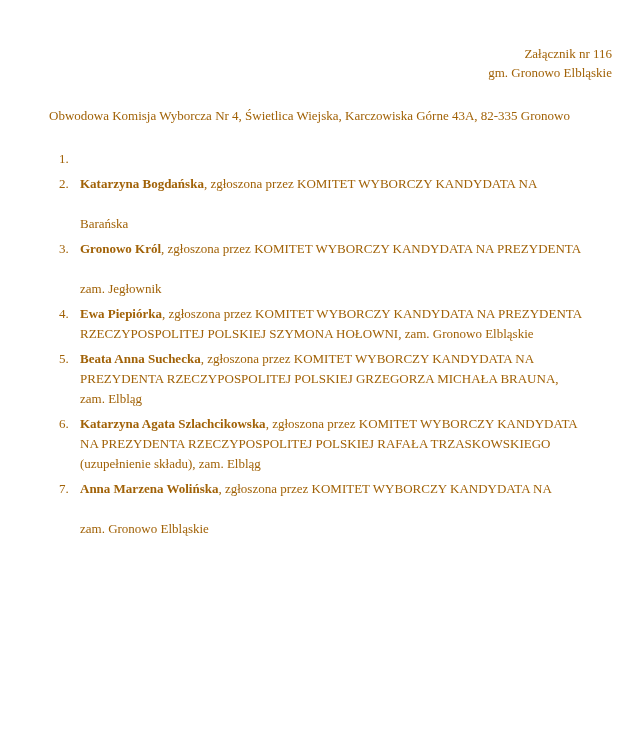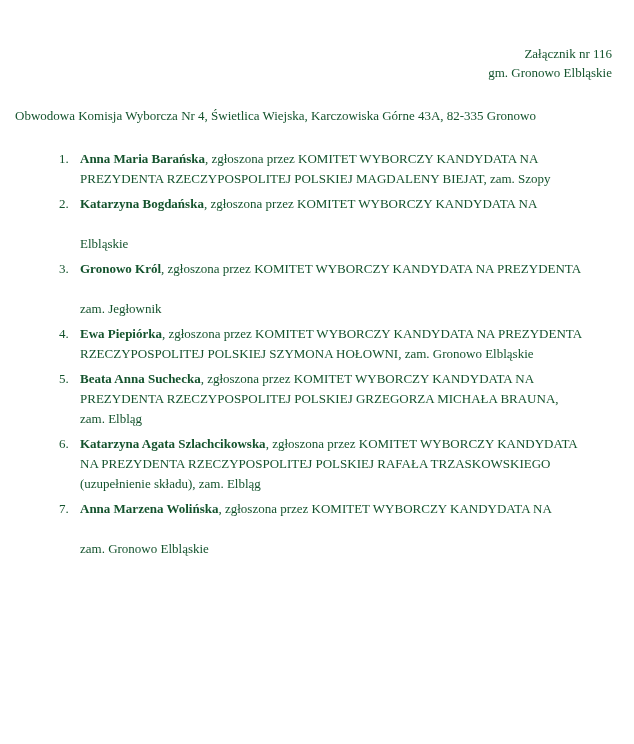--- a/index.html
+++ b/index.html
@@ -17,21 +17,21 @@
     font-size: 13px;
     overflow: hidden;
   }
   .header {
     padding-top: 44px;
     padding-right: 22px;
     text-align: right;
     line-height: 19px;
   }
   .intro {
-    margin: 20px 28px 0 15px;
+    margin: 20px 28px 0 49px;
     line-height: 27px;
   }
   .members {
     margin-top: 20px;
   }
   .member-row {
     display: flex;
     margin-bottom: 5px;
   }
   .member-num {
@@ -44,39 +44,38 @@
     max-width: 535px;
     line-height: 20px;
   }
   .member-name {
     font-weight: bold;
   }
 </style>
 </head>
 <body>
 
-<div class="page" style="background: rgb(255, 255, 255); color: #14532d;">
+<div class="page" style="background: rgb(255, 255, 255); color: #a16207;">
 
   <div class="header">
     <div>Załącznik nr 116</div>
     <div>gm. Gronowo Elbląskie</div>
   </div>
 
   <div class="intro">
     <div>Obwodowa Komisja Wyborcza Nr 4, Świetlica Wiejska, Karczowiska Górne 43A, 82-335 Gronowo</div>
   </div>
 
   <div class="members">
       <div class="member-row">
         <div class="member-num">1.</div>
-        <div class="member-content"><span class="member-name">Anna Maria Barańska</span><span>, zgłoszona przez KOMITET WYBORCZY KANDYDATA NA</span><br><span>PREZYDENTA RZECZYPOSPOLITEJ POLSKIEJ MAGDALENY BIEJAT, zam. Szopy</span></div>
       </div>
       <div class="member-row">
         <div class="member-num">2.</div>
-        <div class="member-content"><span class="member-name">Katarzyna Bogdańska</span><span>, zgłoszona przez KOMITET WYBORCZY KANDYDATA NA</span><br><br><span>Elbląskie</span></div>
+        <div class="member-content"><span class="member-name">Katarzyna Bogdańska</span><span>, zgłoszona przez KOMITET WYBORCZY KANDYDATA NA</span><br><br><span>Barańska</span></div>
       </div>
       <div class="member-row">
         <div class="member-num">3.</div>
         <div class="member-content"><span class="member-name">Gronowo Król</span><span>, zgłoszona przez KOMITET WYBORCZY KANDYDATA NA PREZYDENTA</span><br><br><span>zam. Jegłownik</span></div>
       </div>
       <div class="member-row">
         <div class="member-num">4.</div>
         <div class="member-content"><span class="member-name">Ewa Piepiórka</span><span>, zgłoszona przez KOMITET WYBORCZY KANDYDATA NA PREZYDENTA</span><br><span>RZECZYPOSPOLITEJ POLSKIEJ SZYMONA HOŁOWNI, zam. Gronowo Elbląskie</span></div>
       </div>
       <div class="member-row">

